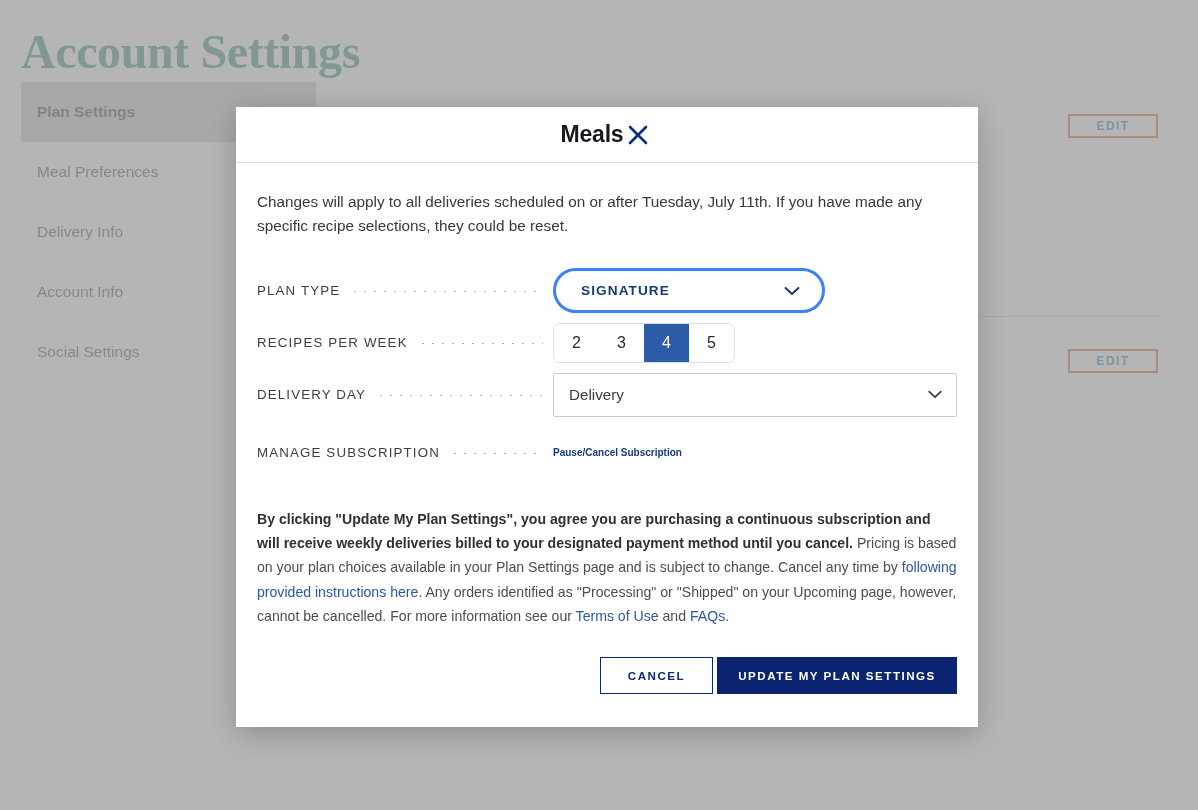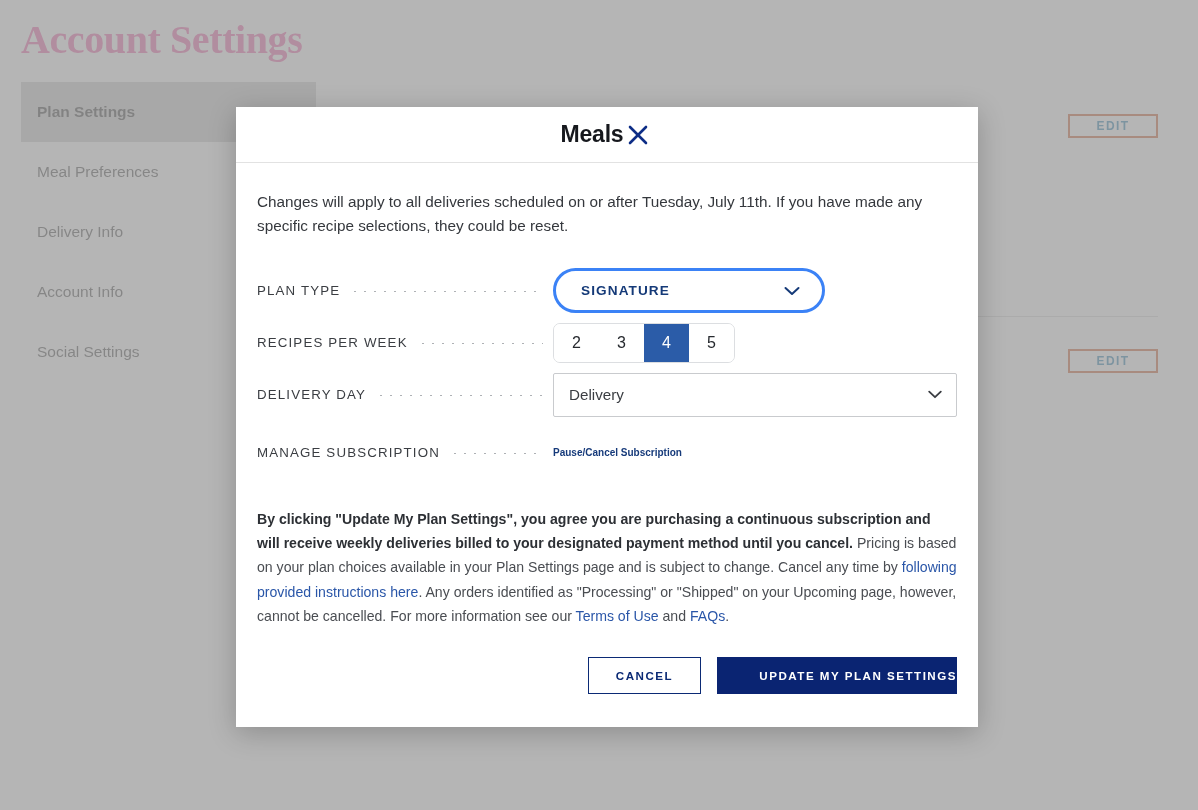--- a/index.html
+++ b/index.html
@@ -14,26 +14,26 @@
   
   #page-root {
     position: absolute;
     inset: 0;
     background: #ffffff;
   }
 
   .page-title {
     position: absolute;
     left: 21px;
-    top: 16px;
+    top: 24px;
     font-family: "Liberation Serif", serif;
     font-weight: bold;
-    font-size: 40px;
+    font-size: 48px;
     letter-spacing: -0.4px;
-    color: #ec4899;
+    color: #0f766e;
   }
 
   
   .sidebar {
     position: absolute;
     left: 21px;
     top: 82px;
     width: 295px;
   }
   .sidebar-item {
@@ -260,21 +260,21 @@
     color: #4a4d52;
   }
   .fineprint b { color: #2d3035; font-weight: 700; }
   .fineprint a { color: #2a56a8; text-decoration: none; cursor: pointer; }
 
   
   .modal-footer {
     display: flex;
     justify-content: flex-end;
     align-items: center;
-    gap: 16px;
+    gap: 4px;
     padding: 28px 21px 33px 21px;
   }
   .btn-secondary {
     width: 113px;
     height: 37px;
     border: 1px solid #0b2a75;
     background: #fff;
     color: #0b2a75;
     font-size: 11.6px;
     font-weight: 700;
@@ -286,21 +286,20 @@
     width: 240px;
     height: 37px;
     border: none;
     background: #0a2472;
     color: #ffffff;
     font-size: 11.6px;
     font-weight: 700;
     letter-spacing: 1.5px;
     cursor: pointer;
     font-family: "Liberation Sans", sans-serif;
-    text-align: right;
   }
 </style>
 </head>
 <body>
 
 <div id="page-root">
 
   <div class="page-title">Account Settings</div>
 
   <nav class="sidebar">

